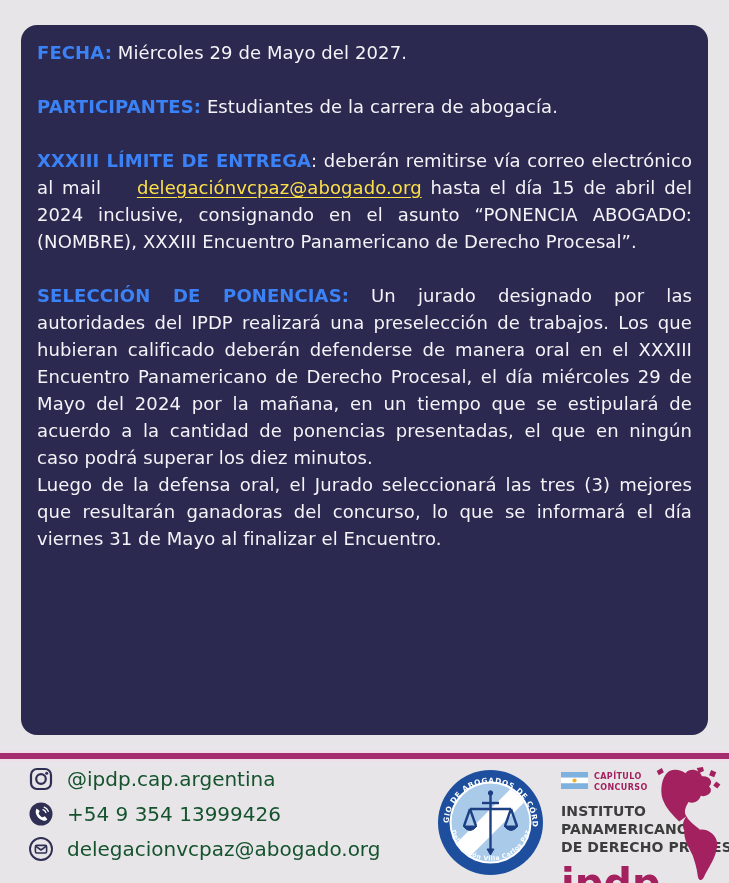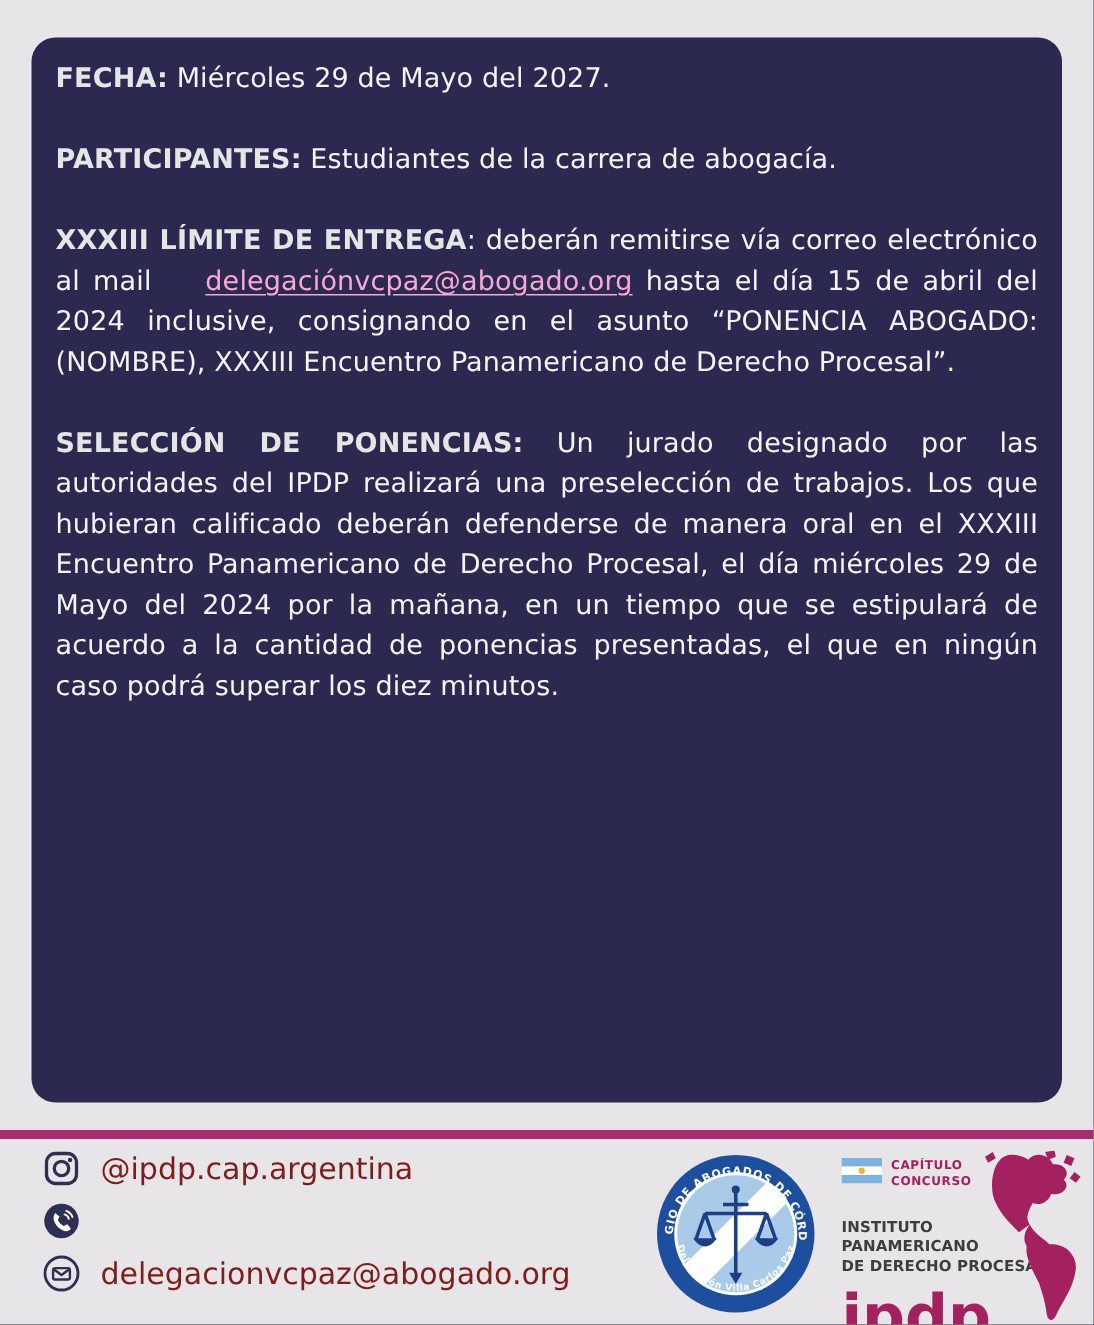--- a/index.html
+++ b/index.html
@@ -11,40 +11,40 @@
   
   .card{
     position:absolute;left:21px;top:25px;width:687px;height:710px;
     box-sizing:border-box;padding:14px 16px 0 16px;
     background:#2b2950;border-radius:16px;
     color:#f4f3f7;font-size:18px;line-height:27px;
     text-align:justify;letter-spacing:.1px;
   }
   .card .section{margin:0 0 27px 0;}
   .card p{margin:0;}
-  .card strong{font-weight:700;color:#e5e5e5;}
-  .card a.mail{color:#f9a8d4;text-decoration:underline;text-underline-offset:3px;cursor:pointer;margin-left:27px;}
+  .card strong{font-weight:700;color:#3b82f6;}
+  .card a.mail{color:#fde047;text-decoration:underline;text-underline-offset:3px;cursor:pointer;margin-left:27px;}
   
   .separator{
     position:absolute;left:0;top:750px;width:729px;height:11px;
     background:linear-gradient(#e7e5e8 0 1px,#f3dcea 1px 3px,#a52d6e 3px 9px,#f3dcea 9px 11px);
   }
   
   .contacts{position:absolute;left:28px;top:766px;display:flex;flex-direction:column;gap:9px;}
   .contact-row{display:flex;align-items:center;gap:13px;height:26px;cursor:pointer;}
   .contact-row .ic{width:26px;height:26px;flex:0 0 26px;}
-  .contact-label{font-size:20px;font-weight:500;color:#7f1d1d;white-space:nowrap;}
+  .contact-label{font-size:20px;font-weight:500;color:#14532d;white-space:nowrap;}
   
   .seal{position:absolute;left:437px;top:769px;width:107px;height:107px;}
   
   .ipdp{position:absolute;left:561px;top:772px;width:120px;}
   .ipdp-top{display:flex;gap:6px;}
   .flag{width:27px;height:17px;flex:0 0 27px;}
   .chapter{font-size:8px;font-weight:700;color:#a3215f;line-height:1.35;letter-spacing:.4px;}
-  .institute{margin-top:18px;font-size:10px;font-weight:600;color:#3d3d3d;line-height:1.3;letter-spacing:.1px;white-space:nowrap;}
+  .institute{margin-top:8px;font-size:14px;font-weight:600;color:#3d3d3d;line-height:1.3;letter-spacing:.1px;white-space:nowrap;}
   .logotype{margin-top:5px;font-size:40px;font-weight:800;color:#a3215f;line-height:44px;letter-spacing:0px;}
   .americas{position:absolute;left:646px;top:767px;width:83px;height:113px;}
 </style>
 </head>
 <body>
 
 <div class="card">
 
   <div class="section">
     <p><strong>FECHA:</strong><span> Miércoles 29 de Mayo del 2027.</span></p>
@@ -54,20 +54,21 @@
   <div class="section">
     <p><strong>PARTICIPANTES:</strong><span> Estudiantes de la carrera de abogacía.</span></p>
   </div>
 
   <div class="section">
     <p><strong>XXXIII LÍMITE DE ENTREGA</strong><span>: deberán remitirse vía correo electrónico al mail </span><a class="mail">delegaciónvcpaz@abogado.org</a><span> hasta el día 15 de abril del 2024 inclusive, consignando en el asunto “PONENCIA ABOGADO: (NOMBRE), XXXIII Encuentro Panamericano de Derecho Procesal”.</span></p>
   </div>
 
   <div class="section">
     <p><strong>SELECCIÓN DE PONENCIAS:</strong><span> Un jurado designado por las autoridades del IPDP realizará una preselección de trabajos. Los que hubieran calificado deberán defenderse de manera oral en el XXXIII Encuentro Panamericano de Derecho Procesal, el día miércoles 29 de Mayo del 2024 por la mañana, en un tiempo que se estipulará de acuerdo a la cantidad de ponencias presentadas, el que en ningún caso podrá superar los diez minutos.</span></p>
+    <p>Luego de la defensa oral, el Jurado seleccionará las tres (3) mejores que resultarán ganadoras del concurso, lo que se informará el día viernes 31 de Mayo al finalizar el Encuentro.</p>
   </div>
 
 </div>
 
 <div class="separator"></div>
 
 <div class="contacts">
 
   <div class="contact-row">
     <span class="ic">
@@ -81,20 +82,21 @@
   </div>
 
   <div class="contact-row">
     <span class="ic">
       <svg width="26" height="26" viewBox="0 0 26 26">
         <circle cx="13" cy="13" r="11.5" fill="#2f2e53"></circle>
         <path d="M8.7 7.6 l3 2.4 -1.1 2.4 c0.9 1.8 2.1 3 3.9 3.9 l2.4-1.1 2.4 3 c-1.1 1.4 -2.6 1.9 -4.3 1.4 -3.4-1-6.1-3.7-7.1-7.1 -0.5-1.7 0-3.5 0.8-4.9 z" fill="#ffffff"></path>
         <path d="M15 8.6 a4.2 4.2 0 0 1 2.9 2.9 M16.2 6.2 a7 7 0 0 1 4.1 4.1" fill="none" stroke="#ffffff" stroke-width="1.3" stroke-linecap="round"></path>
       </svg>
     </span>
+    <span class="contact-label">+54 9 354 13999426</span>
   </div>
 
   <div class="contact-row">
     <span class="ic">
       <svg width="26" height="26" viewBox="0 0 26 26">
         <circle cx="13" cy="13" r="11" fill="none" stroke="#2f2e53" stroke-width="1.9"></circle>
         <rect x="7.4" y="9.4" width="11.2" height="7.6" rx="1.4" fill="none" stroke="#2f2e53" stroke-width="1.6"></rect>
         <path d="M8 10.3 l5 3.7 5-3.7" fill="none" stroke="#2f2e53" stroke-width="1.6" stroke-linejoin="round"></path>
       </svg>
     </span>

